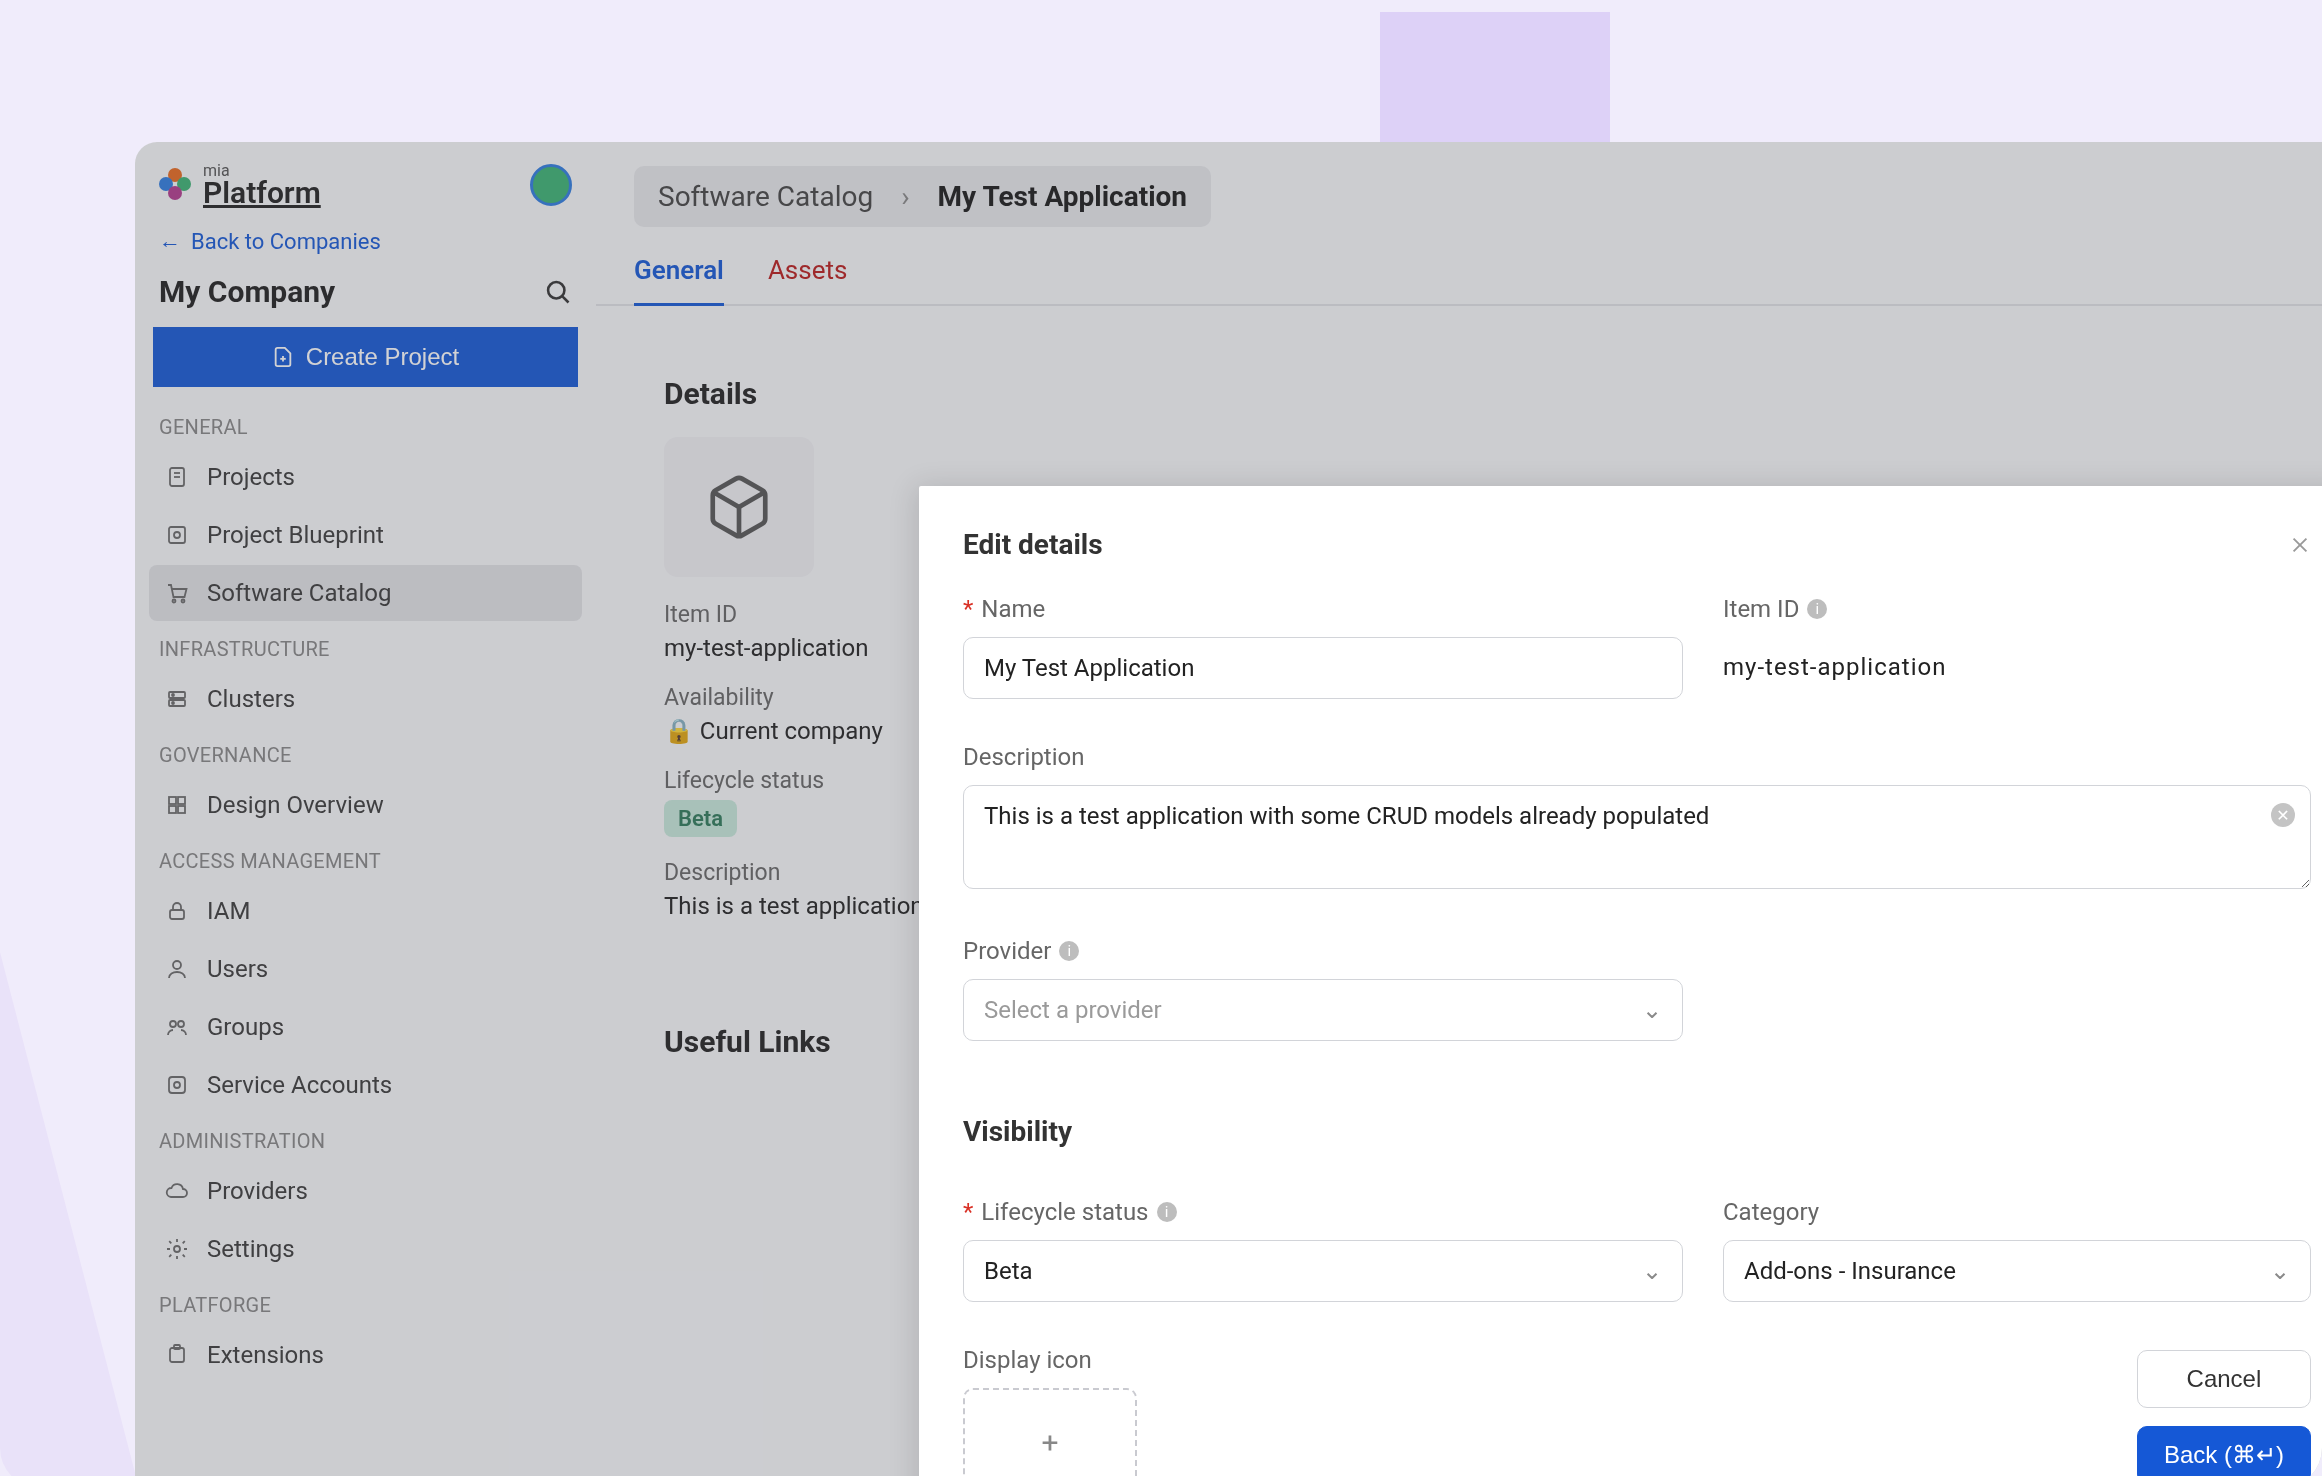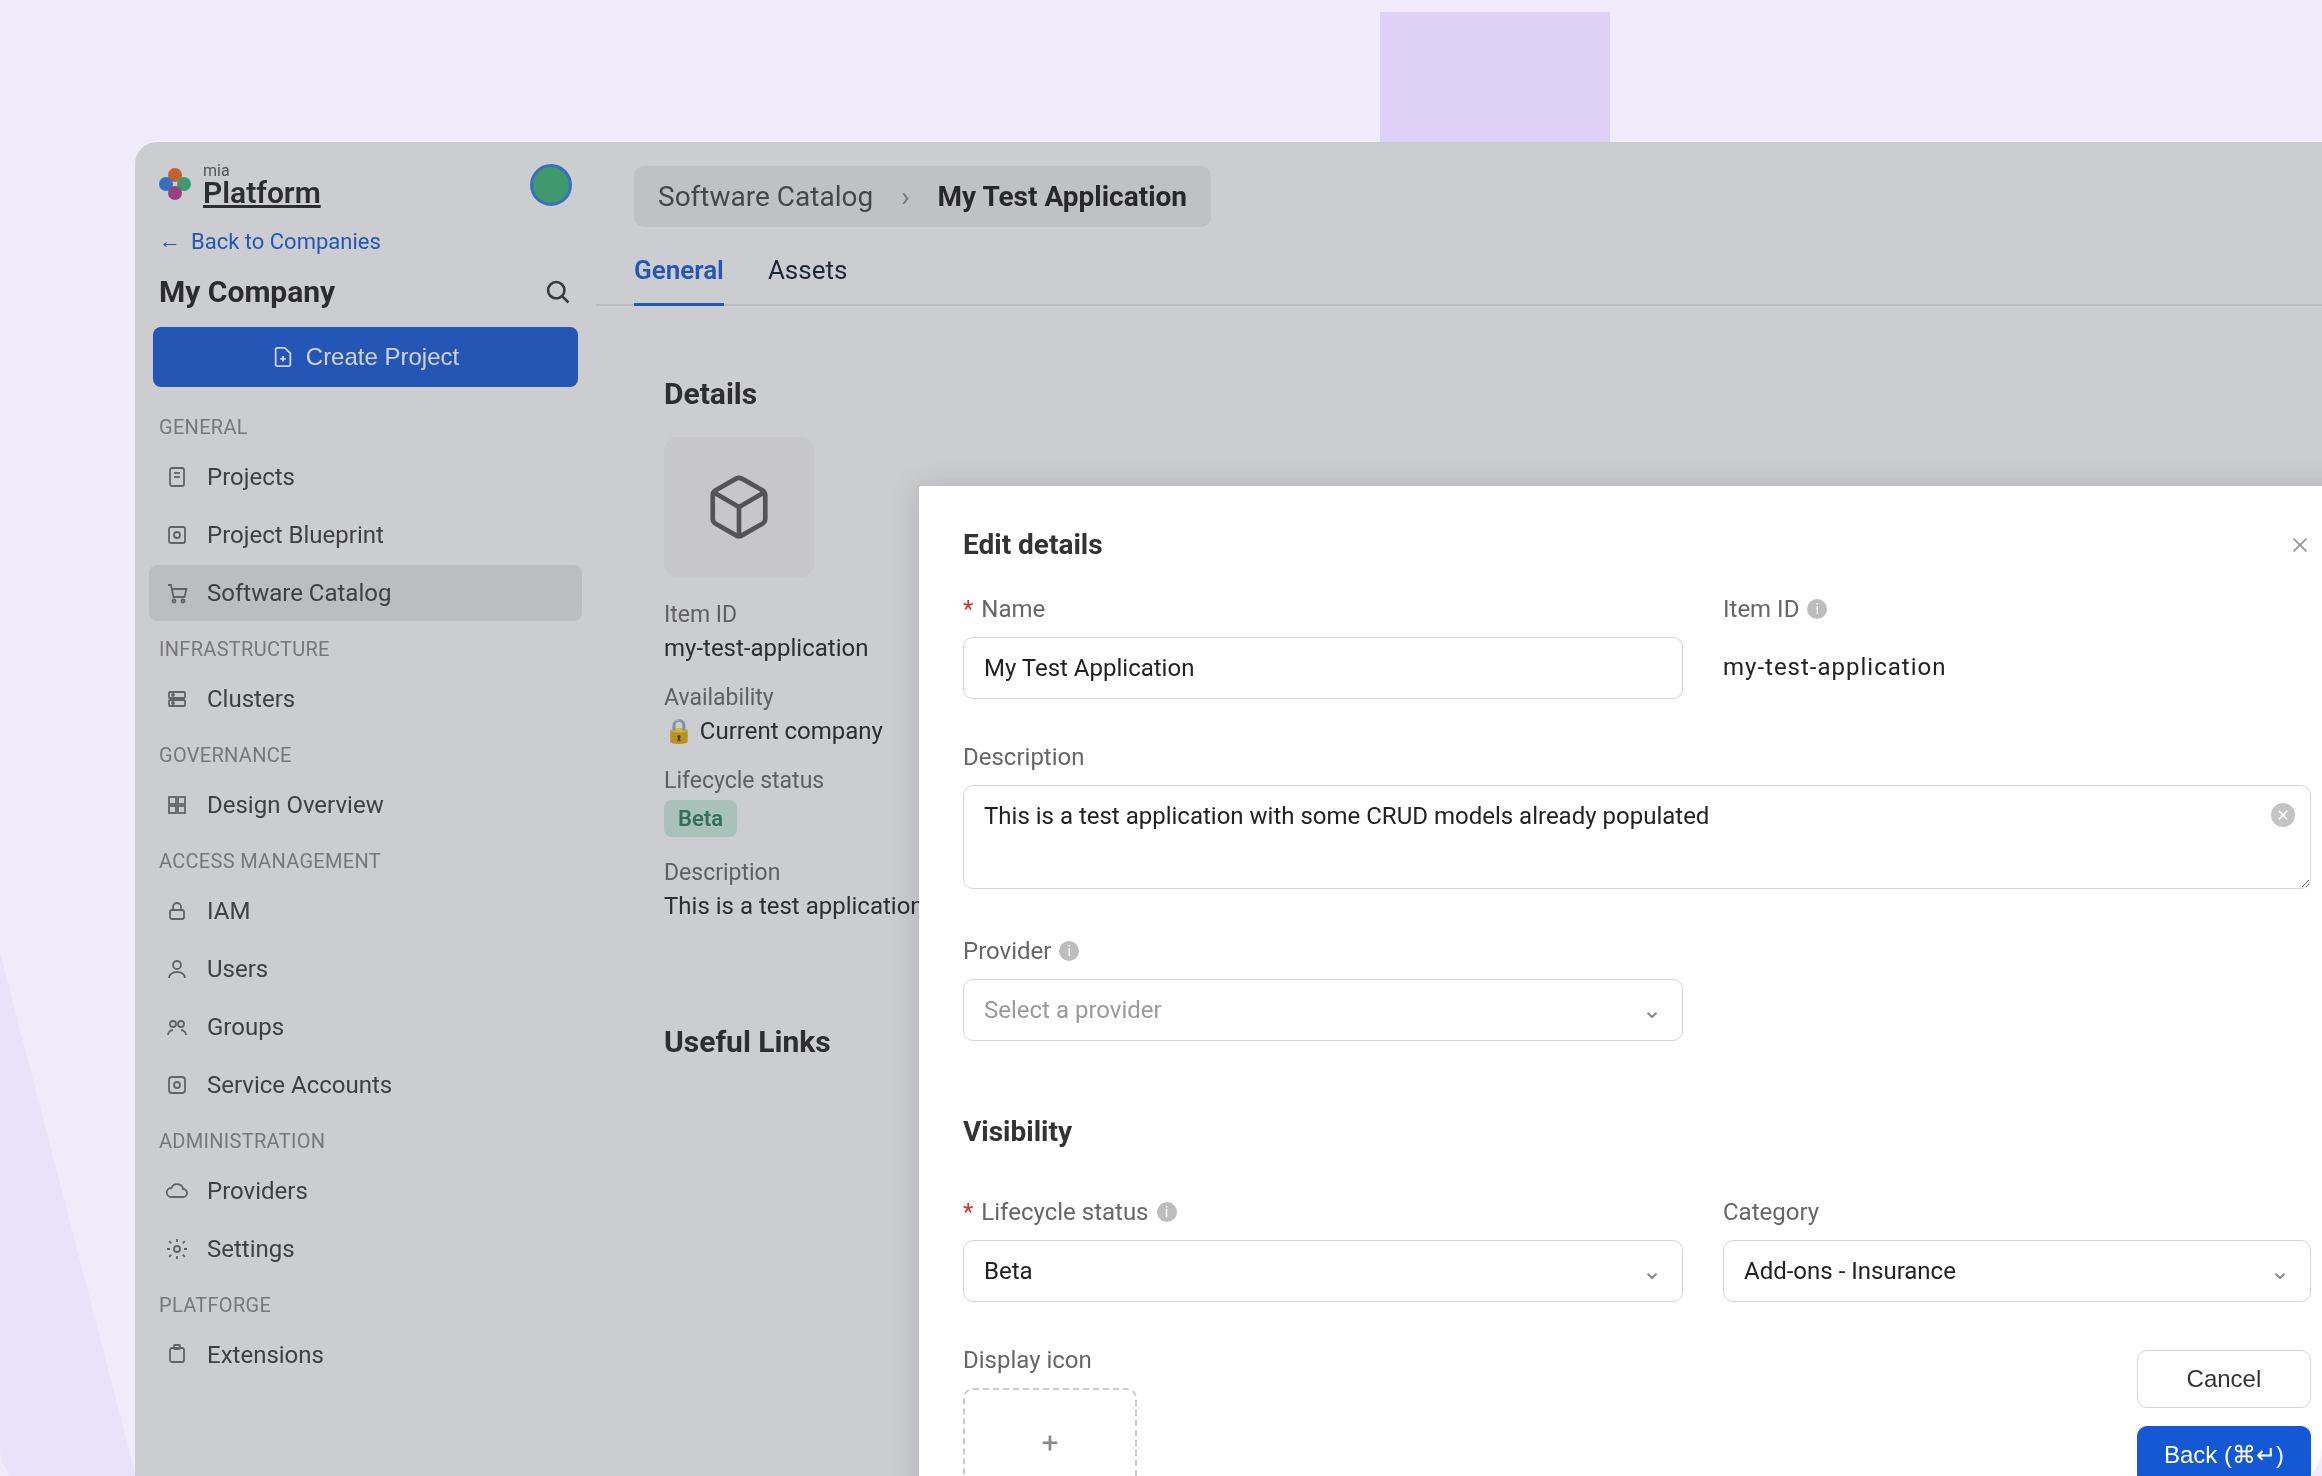--- a/index.html
+++ b/index.html
@@ -19,33 +19,33 @@
 .lm3 { top:9px; left:18px; background:#3bb273; }
 .lm4 { top:18px; left:9px; background:#b23b8e; }
 .logo-text { display:flex; flex-direction:column; line-height:0.9; }
 .logo-text .mia { font-size:16px; color:#555; }
 .logo-text .plat { font-size:30px; font-weight:600; color:#222;text-decoration:underline; }
 .avatar { width:42px; height:42px; border-radius:50%; background:#3bb273; border:3px solid #2f7de0; }
 .back-link { padding:6px 10px 16px; font-size:22px; color:#1558d6; display:flex; gap:10px; align-items:center; }
 .company-row { display:flex; justify-content:space-between; align-items:center; padding:4px 10px 18px; }
 .company-row h2 { font-size:30px; font-weight:700; color:#1f1f1f; }
 .search-ic { width:28px; height:28px; color:#333; }
-.create-btn { margin:0 4px 14px; background:#1558d6; color:#fff; border:none; border-radius:8px; padding:16px 0; font-size:24px; font-weight:500; display:flex; justify-content:center; align-items:center; gap:12px; }
+.create-btn { margin:0 4px 14px; background:#1558d6; color:#fff; border:none; border-radius:0; padding:16px 0; font-size:24px; font-weight:500; display:flex; justify-content:center; align-items:center; gap:12px; }
 .section-hdr { padding:14px 10px 8px; font-size:20px; color:#868686; letter-spacing:0.3px; }
 .sb-item { display:flex; align-items:center; gap:18px; padding:14px 16px; border-radius:8px; margin:2px 0; color:#3a3a3a; font-size:24px; }
 .sb-item .icon { color:#6a6a6a; flex-shrink:0; }
 .sb-item.active { background:#e2e3e6; }
 .main { flex:1; position:relative; z-index:1; }
 .breadcrumb-bar { padding:24px 38px 10px; }
 .bc-pill { display:inline-flex; align-items:center; gap:28px; background:#e7e8eb; border-radius:10px; padding:14px 24px; font-size:28px; }
 .bc-pill .sep { color:#888; }
 .bc-parent { color:#444; }
 .bc-current { font-weight:700; color:#1a1a1a; }
 .tabs { display:flex; gap:44px; padding:18px 38px 0; border-bottom:2px solid #e1e2e6; font-size:26px; }
-.tab { padding-bottom:18px; color:#0f172a; border-bottom:3px solid transparent; margin-bottom:-2px; }
+.tab { padding-bottom:18px; color:#b91c1c; border-bottom:3px solid transparent; margin-bottom:-2px; }
 .tab.active { color:#1558d6; font-weight:600; border-bottom-color:#1558d6; }
 .panel { margin:40px 38px; background:#fff0; padding:30px; border-radius:14px; }
 .panel h3 { font-size:30px; font-weight:700; color:#222; margin-bottom:26px; }
 .detail-iconbox { width:150px; height:140px; background:#f0f0f3; border-radius:14px; display:flex; align-items:center; justify-content:center; margin-bottom:24px; }
 .label-row { margin:22px 0 6px; font-size:23px; color:#666; }
 .value-row { font-size:24px; color:#222; margin-bottom:4px; }
 .beta-badge { display:inline-block; background:#c7e8db; color:#2d7a5a; padding:6px 14px; border-radius:8px; font-size:22px; font-weight:600; }
 
 .modal { position:absolute; top:344px; left:784px; right:0; bottom:0; background:#fff; z-index:10; padding:42px 44px; border-radius:2px 0 0 0; box-shadow:-4px 0 28px rgba(0,0,0,0.12); }
 .modal-hd { display:flex; justify-content:space-between; align-items:center; margin-bottom:34px; }

